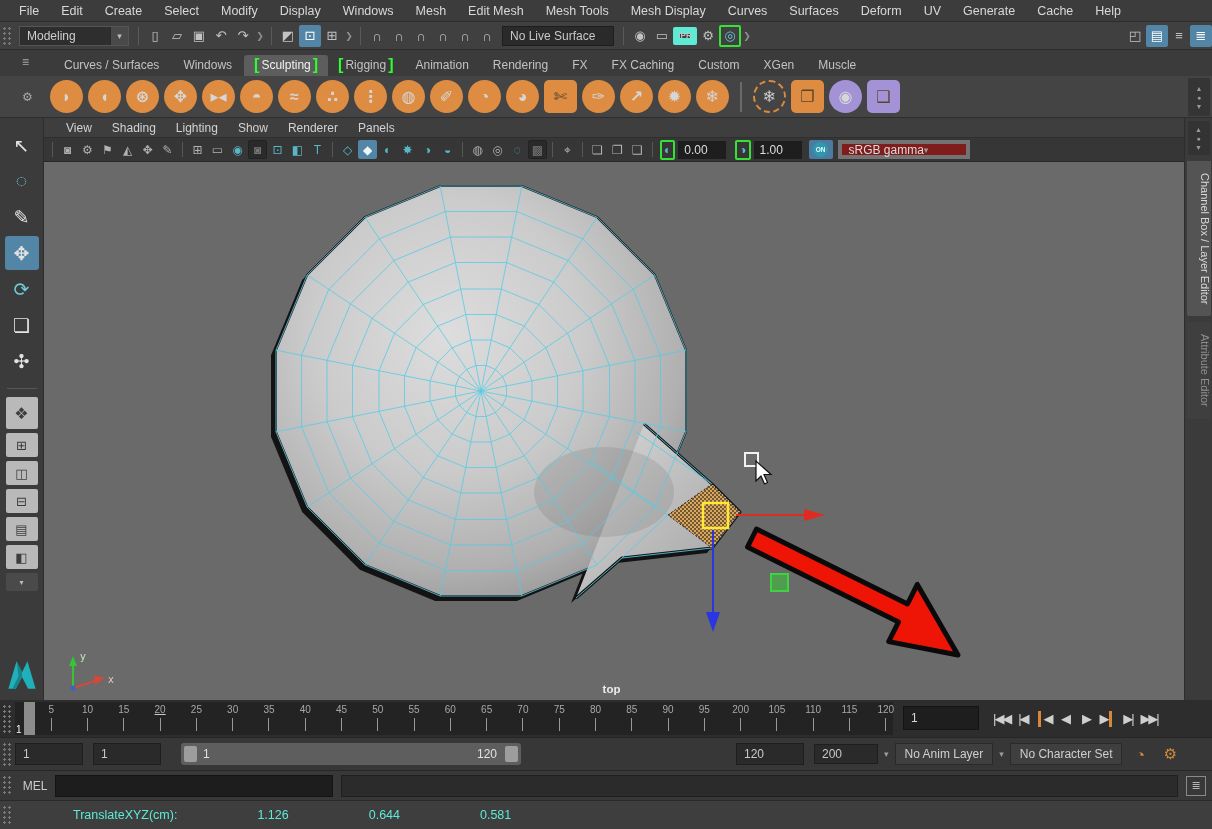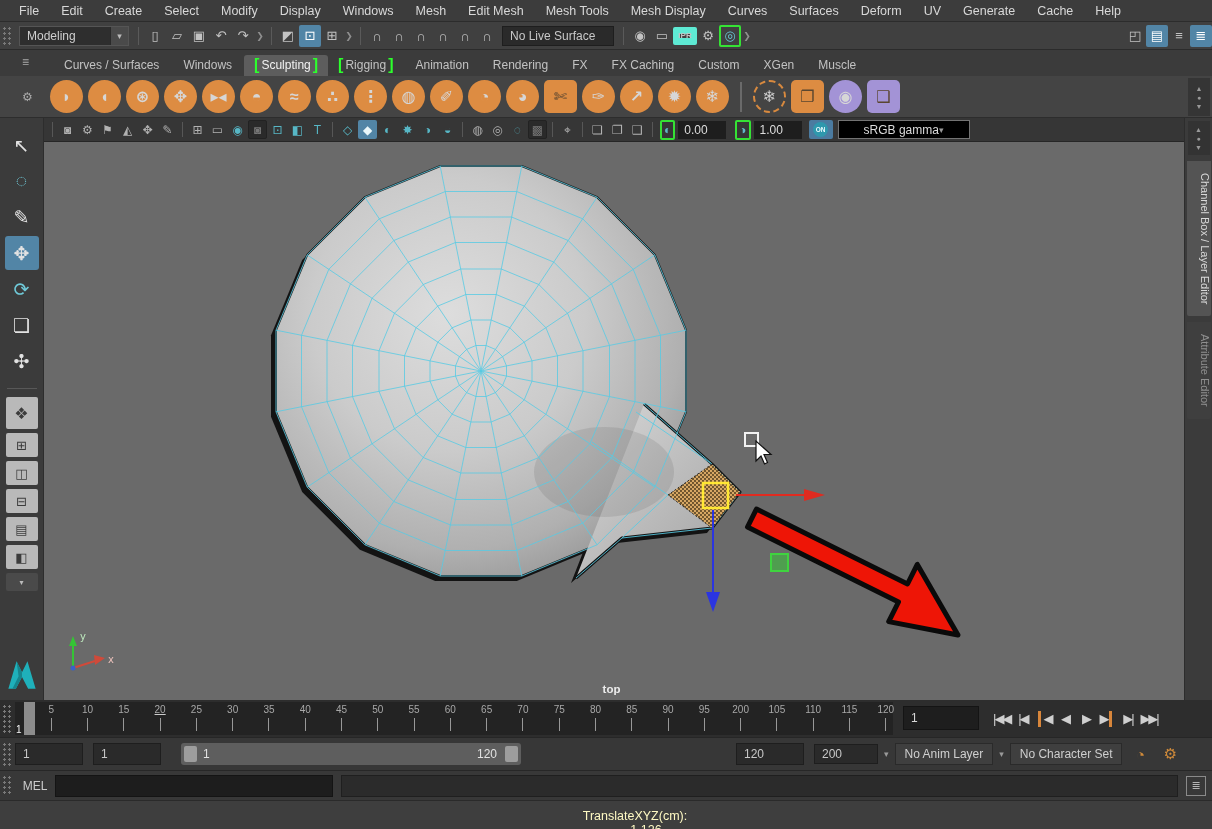--- a/index.html
+++ b/index.html
@@ -90,22 +90,22 @@
   .pt-icon.active { background:#5285a6; color:#eaf7fa; }
   .pt-icon.pressed { background:#2a2a2a; color:#777; border:1px solid #222; }
   .pt-sep { width:1px; height:15px; background:#575757; margin:0 4px; flex:none; }
   .green-wrap { border:2px solid #35e235; border-radius:2px; height:20px; padding:0 2px;
                 display:flex; align-items:center; color:#5fb9c8; font-size:12px; margin:0 2px; flex:none; }
   .pt-field { width:48px; height:18px; background:#1e1e1e; color:#dddddd; padding:0 6px; font-size:12px;
               display:flex; align-items:center; margin-right:6px; flex:none; }
   .on-btn { width:24px; height:19px; background:#4b7ba0; border-radius:2px; margin-right:4px; flex:none; }
   .on-inner { width:15px; height:15px; border-radius:50%; background:#2f98ad; color:#eafcff; font-size:6.5px;
               font-weight:bold; }
-  .gamma-select { width:132px; height:19px; background:#000000; border:1px solid #737373; display:flex;
-                  align-items:center; justify-content:center; padding:0 7px; color:#dcdcdc; flex:none; }
+  .gamma-select { width:132px; height:19px; background:#7f1d1d; border:4px solid #737373; display:flex;
+                  align-items:center; justify-content:flex-start; padding:0 7px; color:#dcdcdc; flex:none; }
   .gamma-select .arr { color:#9a9a9a; font-size:9px; }
 
   #viewport { flex:1; position:relative; background:#6a6a6a; overflow:hidden; }
   #scene { position:absolute; inset:0; }
   .wf { fill:none; stroke:#57cbe4; stroke-width:1; opacity:.8; }
   #view-label { position:absolute; bottom:5px; left:49%; color:#ececec; font-weight:bold; font-size:11.5px; }
 
   #right-strip { width:28px; background:#3b3b3b; border-left:1px solid #2d2d2d; display:flex;
                  flex-direction:column; align-items:center; flex:none; }
   .strip-scroll { width:22px; height:34px; background:#333; margin-top:3px; display:flex; flex-direction:column;
@@ -150,21 +150,21 @@
   #commandline { top:770px; height:30px; background:#383838; display:flex; align-items:center;
                  border-top:1px solid #272727; }
   #mel-label { width:40px; text-align:center; color:#cccccc; flex:none; }
   #mel-input { width:278px; height:22px; background:#1d1d1d; border:1px solid #141414; flex:none; }
   #mel-result { flex:1; height:22px; background:#2b2b2b; border:1px solid #1f1f1f; margin:0 34px 0 8px; }
   #script-editor-btn { position:absolute; right:6px; width:20px; height:20px; border:1px solid #8a8a8a;
                        color:#b5b5b5; font-size:11px; display:flex; align-items:center; justify-content:center; }
 
   
   #helpline { top:800px; height:29px; background:#3e3e3e; display:flex; align-items:center;
-              border-top:1px solid #2a2a2a; color:#fef9c3; font-size:12.5px;flex-direction:column; }
+              border-top:1px solid #2a2a2a; color:#5eead4; font-size:12.5px; }
   #helpline .hl-label { margin-left:58px; }
   #helpline .hl-val { margin-left:80px; }
 </style>
 </head>
 <body>
 
 <div id="menubar" class="row">
 
 <span class="menu-item">File</span>
     <span class="menu-item">Edit</span>
@@ -376,20 +376,29 @@
     <div class="layout-dd">
       <span>▾</span>
     </div>
     <svg id="maya-logo" width="34" height="30" viewBox="0 0 24 22">
       <path d="M2 21 L8 1 L12 9 L16 1 L22 21 L16.5 21 L12 12.5 L7.5 21 Z" fill="#1fb0ba"></path>
       <path d="M8 1 L12 9 L12 12.5 L7.5 21 L5 21 L9.5 12 Z" fill="#16858d"></path>
     </svg>
   </div>
 
   <div id="viewport-col">
+    <div id="panel-menubar">
+
+    <span class="panel-menu-item">View</span>
+        <span class="panel-menu-item">Shading</span>
+        <span class="panel-menu-item">Lighting</span>
+        <span class="panel-menu-item">Show</span>
+        <span class="panel-menu-item">Renderer</span>
+        <span class="panel-menu-item">Panels</span>
+      </div>
     <div id="panel-toolbar">
       <div style="display:flex;align-items:center;gap:1px">
 
       <span class="pt-sep"></span>
           <span class="pt-icon gray">◙</span>
           <span class="pt-icon gray">⚙</span>
           <span class="pt-icon gray">⚑</span>
           <span class="pt-icon gray">◭</span>
           <span class="pt-icon gray">✥</span>
           <span class="pt-icon gray">✎</span>

